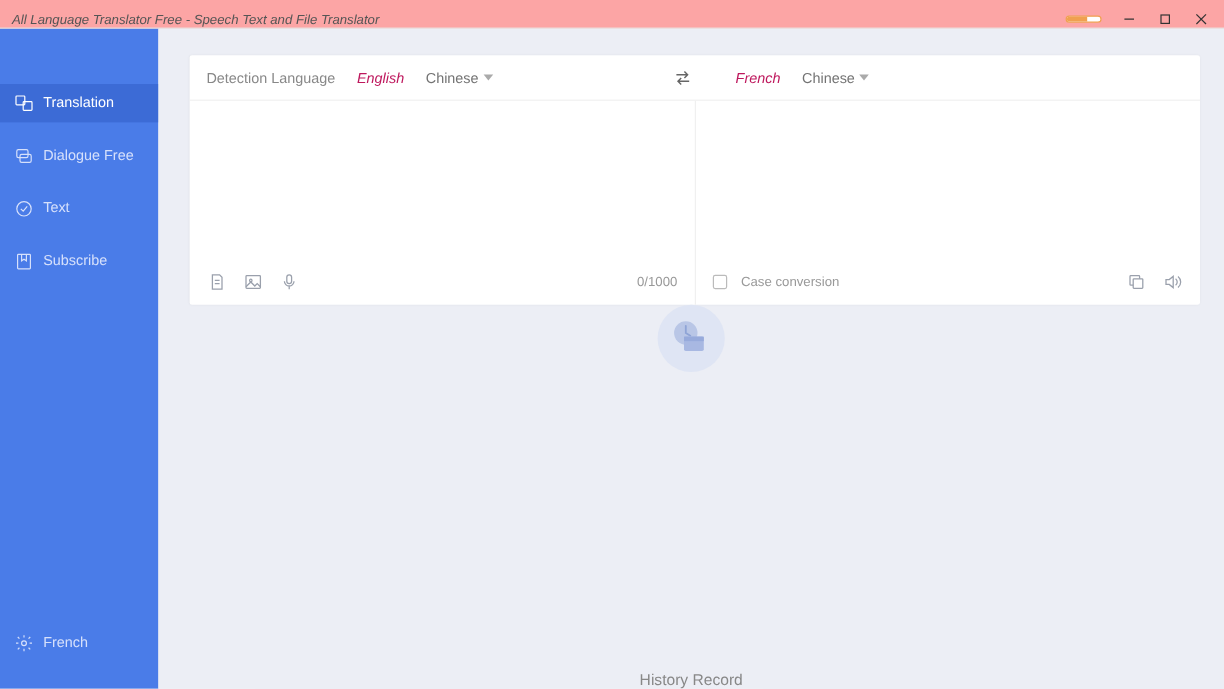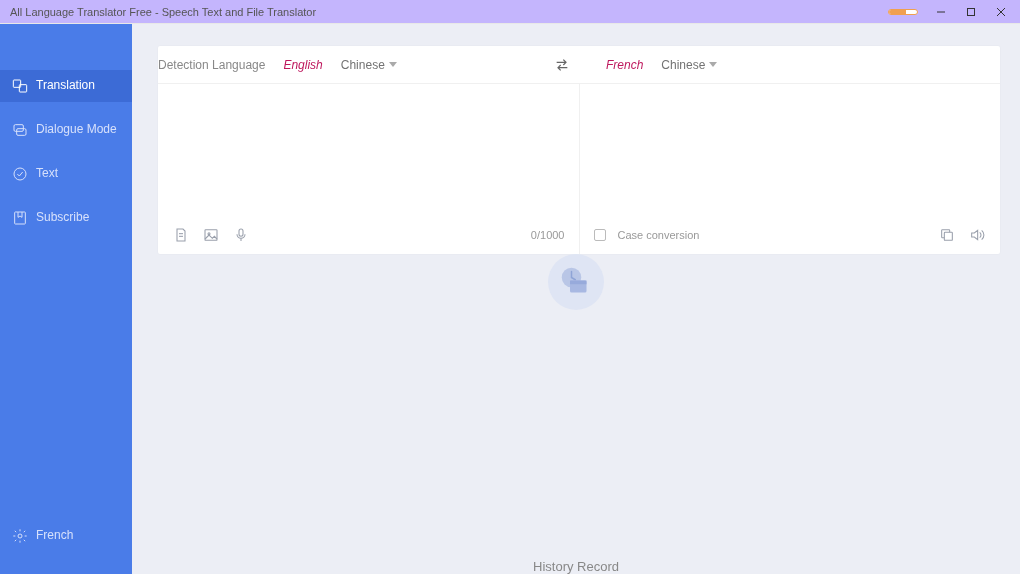--- a/index.html
+++ b/index.html
@@ -1,37 +1,37 @@
 <!DOCTYPE html>
 <html><head>
 <meta charset="utf-8">
 <style>
 * { margin: 0; padding: 0; box-sizing: border-box; font-family: -apple-system, BlinkMacSystemFont, "Segoe UI", sans-serif; }
 body { width: 1020px; height: 574px; background: #f0f1f5; overflow: hidden; position: relative; }
 
-.titlebar { height: 24px; background: #c4b5fd; display: flex; align-items: center; padding: 0 4px 0 10px; font-size: 11px; color: #555; border-bottom: 0.5px solid #e8e8e8; }
+.titlebar { height: 24px; background: #fca5a5; display: flex; align-items: flex-end; padding: 0 4px 0 10px; font-size: 11px; color: #555; border-bottom: 0.5px solid #e8e8e8; font-style: italic; }
 .titlebar-spacer { flex: 1; }
 .win-controls { display: flex; align-items: center; gap: 16px; padding-right: 8px; }
 .win-controls .pill { width: 30px; height: 6px; border: 1px solid #f0a050; border-radius: 3px; position: relative; background: #fff; }
 .win-controls .pill::after { content:""; position:absolute; left:0; top:0; bottom:0; width: 60%; background: #f0a050; border-radius: 3px 0 0 3px; }
 .win-btn { width: 14px; height: 14px; display: flex; align-items: center; justify-content: center; color: #333; }
 
 .app { display: flex; height: calc(100% - 24px); }
 
 .sidebar { width: 132px; background: #4a7ce8; display: flex; flex-direction: column; padding-top: 46px; }
 .sidebar-item { display: flex; align-items: flex-start; gap: 8px; padding: 8px 12px; color: #d6e0fb; font-size: 12px; cursor: pointer; margin-bottom: 12px; }
 .sidebar-item.active { background: #3c6bd6; color: #fff; }
 .sidebar-item .si-icon { width: 16px; height: 16px; display: flex; align-items: center; justify-content: center; }
 .sidebar-bottom { margin-top: auto; margin-bottom: 10px; }
 
 .main { flex: 1; background: #eceef5; display: flex; flex-direction: column; }
 
 .panel { margin: 22px 20px 0 26px; background: #fff; border-radius: 2px; box-shadow: 0 0 2px rgba(0,0,0,0.05); }
 .panel-header { display: flex; align-items: center; height: 38px; border-bottom: 1px solid #f0f0f0; font-size: 12px; }
-.panel-header .left, .panel-header .right { display: flex; align-items: center; gap: 18px; }
+.panel-header .left, .panel-header .right { display: flex; align-items: center; gap: 18px; padding-left: 14px; }
 .panel-header .left { flex: 1; }
 .panel-header .right { flex: 1; padding-left: 34px; }
 .lang-label { color: #888; }
 .lang-opt { color: #737373; cursor: pointer; }
 .lang-opt.active { color: #be185d; font-style: italic; }
 .lang-dd { display: flex; align-items: center; gap: 4px; }
 .swap { width: 20px; display: flex; justify-content: center; color: #666; }
 
 .panel-body { display: flex; height: 170px; }
 .pane { flex: 1; position: relative; }
@@ -87,21 +87,21 @@
         </span>
       <span>Translation</span>
     </div>
     <div class="sidebar-item">
       <span class="si-icon">
           <svg width="16" height="16" viewBox="0 0 24 24" fill="none" stroke="currentColor" stroke-width="1.5">
             <rect x="3" y="4" width="14" height="10" rx="2"></rect>
             <rect x="7" y="10" width="14" height="10" rx="2"></rect>
           </svg>
         </span>
-      <span>Dialogue Mode</span>
+      <span>Dialogue Free</span>
     </div>
     <div class="sidebar-item">
       <span class="si-icon">
           <svg width="16" height="16" viewBox="0 0 24 24" fill="none" stroke="currentColor" stroke-width="1.5">
             <circle cx="12" cy="12" r="9"></circle>
             <path d="M8 12l3 3 5-6"></path>
           </svg>
         </span>
       <span>Text</span>
     </div>

